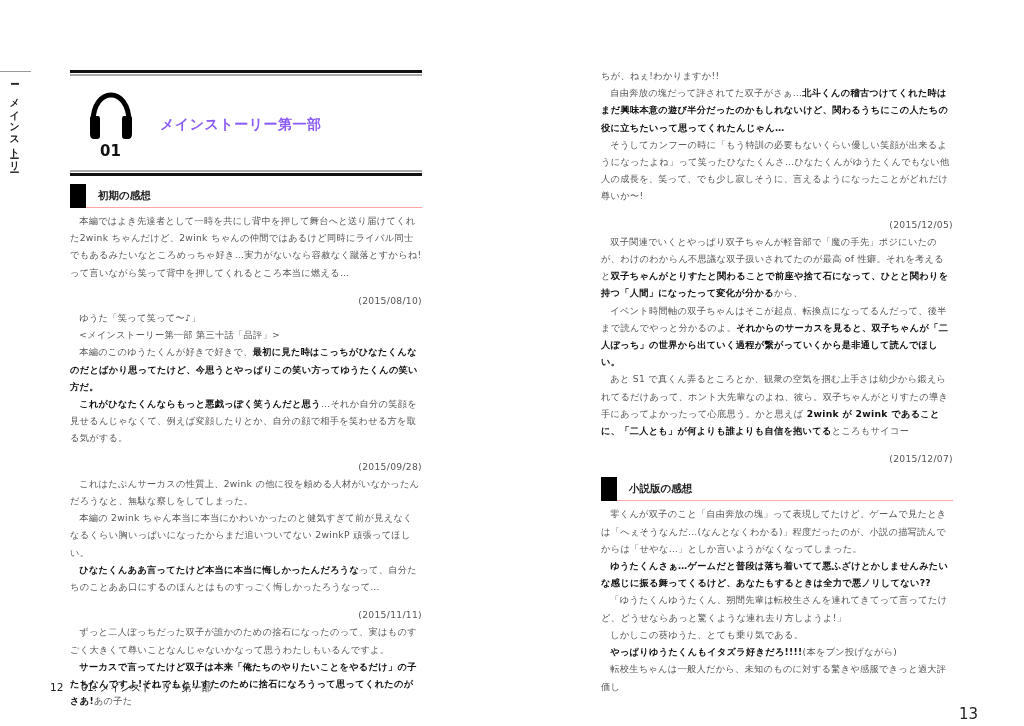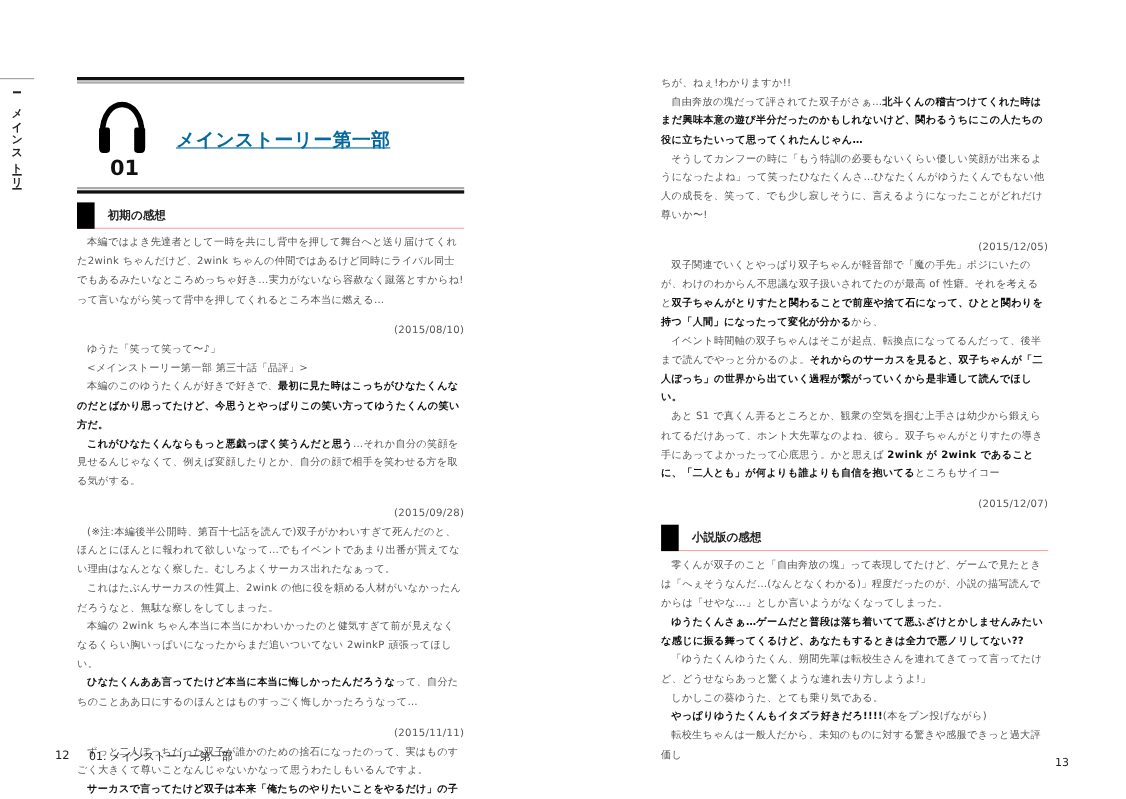--- a/index.html
+++ b/index.html
@@ -11,43 +11,43 @@
   
   .side-tab-line { position: absolute; left: 0; top: 71px; width: 31px; height: 1px; background: #999; }
   .side-tab { position: absolute; left: 4px; top: 82px; width: 20px; writing-mode: vertical-rl; font-size: 10px; font-weight: bold; color: #222; letter-spacing: 1px; line-height: 20px; }
 
   
   .page-left { position: absolute; left: 70px; top: 70px; width: 352px; }
   .rule-top { height: 6px; border-top: 3px solid #111; border-bottom: 2px solid #aaa; }
   .rule-bottom { height: 6px; border-top: 2px solid #aaa; border-bottom: 3px solid #111; }
   .chapter-head { position: relative; height: 94px; }
   .headphones { position: absolute; left: 18px; top: 16px; width: 46px; height: 48px; }
-  .chapter-num { position: absolute; left: 30px; top: 66px; font-size: 19px; font-weight: bold; color: #111; }
-  .chapter-title { position: absolute; left: 90px; top: 40px; font-size: 17px; font-weight: bold; color: #0369a1; letter-spacing: 0.5px; text-decoration: underline; }
+  .chapter-num { position: absolute; left: 30px; top: 66px; font-size: 15px; font-weight: bold; color: #111; }
+  .chapter-title { position: absolute; left: 90px; top: 40px; font-size: 14px; font-weight: bold; color: #8b5cf6; letter-spacing: 0.5px; }
 
   .section-head { position: relative; height: 24px; border-bottom: 1px solid #fca5a5; margin-top: 8px; }
   .section-head .block { position: absolute; left: 0; top: 0; width: 16px; height: 24px; background: #000; }
   .section-head .label { position: absolute; left: 28px; top: 5px; font-size: 10.5px; font-weight: bold; color: #222; }
 
   .body-text { font-size: 9.2px; line-height: 17.2px; color: #555; letter-spacing: 0.3px; }
   .body-text p { text-indent: 1em; margin: 0; }
   .body-text p.noindent { text-indent: 0; }
   .body-text p.date { text-align: right; text-indent: 0; margin-top: 11px; }
   .body-text b { color: #111; font-weight: bold; }
 
   .left-body { margin-top: 4px; }
 
   
   .page-right { position: absolute; left: 601px; top: 67px; width: 352px; }
   .right-section { margin-top: 10px; margin-bottom: 4px; }
 
   
   .folio-left { position: absolute; left: 50px; top: 681px; font-size: 10.5px; color: #222; }
   .running-head { position: absolute; left: 81px; top: 681px; font-size: 10px; color: #222; }
-  .folio-right { position: absolute; left: 959px; top: 688px; font-size: 10px; color: #222; }
+  .folio-right { position: absolute; left: 959px; top: 705px; font-size: 15px; color: #222; }
 </style>
 </head>
 <body>
 
 <div class="spread">
 
   <div class="side-tab-line"></div>
   <div class="side-tab">I メインストーリー</div>
 
   <div class="page-left">
@@ -69,21 +69,20 @@
     </div>
 
     <div class="body-text left-body">
         <p><span>本編ではよき先達者として一時を共にし背中を押して舞台へと送り届けてくれた2wink ちゃんだけど、2wink ちゃんの仲間ではあるけど同時にライバル同士でもあるみたいなところめっちゃ好き…実力がないなら容赦なく蹴落とすからね!って言いながら笑って背中を押してくれるところ本当に燃える…</span></p>
         <p class="date"><span>(2015/08/10)</span></p>
         <p><span>ゆうた「笑って笑って〜♪」</span></p>
         <p><span>&lt;メインストーリー第一部 第三十話「品評」&gt;</span></p>
         <p><span>本編のこのゆうたくんが好きで好きで、</span><b>最初に見た時はこっちがひなたくんなのだとばかり思ってたけど、今思うとやっぱりこの笑い方ってゆうたくんの笑い方だ。</b></p>
         <p><b>これがひなたくんならもっと悪戯っぽく笑うんだと思う</b><span>…それか自分の笑顔を見せるんじゃなくて、例えば変顔したりとか、自分の顔で相手を笑わせる方を取る気がする。</span></p>
         <p class="date"><span>(2015/09/28)</span></p>
-        <p><span>(※注:本編後半公開時、第百十七話を読んで)双子がかわいすぎて死んだのと、ほんとにほんとに報われて欲しいなって…でもイベントであまり出番が貰えてない理由はなんとなく察した。むしろよくサーカス出れたなぁって。</span></p>
         <p><span>これはたぶんサーカスの性質上、2wink の他に役を頼める人材がいなかったんだろうなと、無駄な察しをしてしまった。</span></p>
         <p><span>本編の 2wink ちゃん本当に本当にかわいかったのと健気すぎて前が見えなくなるくらい胸いっぱいになったからまだ追いついてない 2winkP 頑張ってほしい。</span></p>
         <p><b>ひなたくんああ言ってたけど本当に本当に悔しかったんだろうな</b><span>って、自分たちのことああ口にするのほんとはものすっごく悔しかったろうなって…</span></p>
         <p class="date"><span>(2015/11/11)</span></p>
         <p><span>ずっと二人ぼっちだった双子が誰かのための捨石になったのって、実はものすごく大きくて尊いことなんじゃないかなって思うわたしもいるんですよ。</span></p>
         <p><b>サーカスで言ってたけど双子は本来「俺たちのやりたいことをやるだけ」の子たちなんですよ!それでもとりすたのために捨石になろうって思ってくれたのがさあ!</b><span>あの子た</span></p>
       </div>
   </div>
 
   <div class="page-right">

